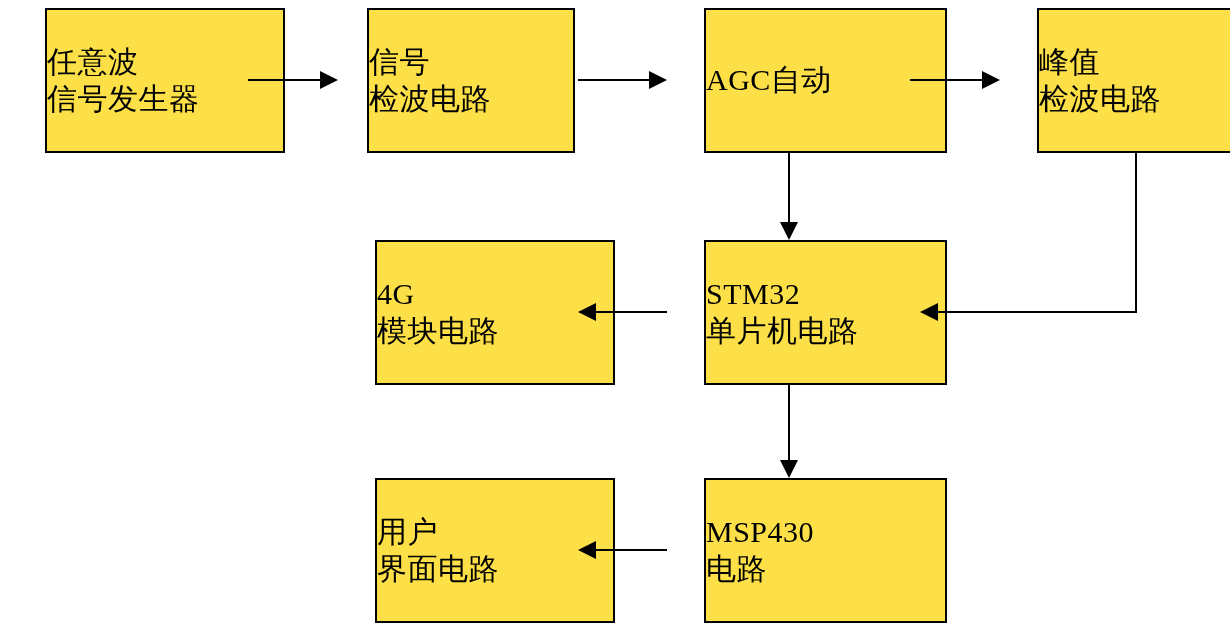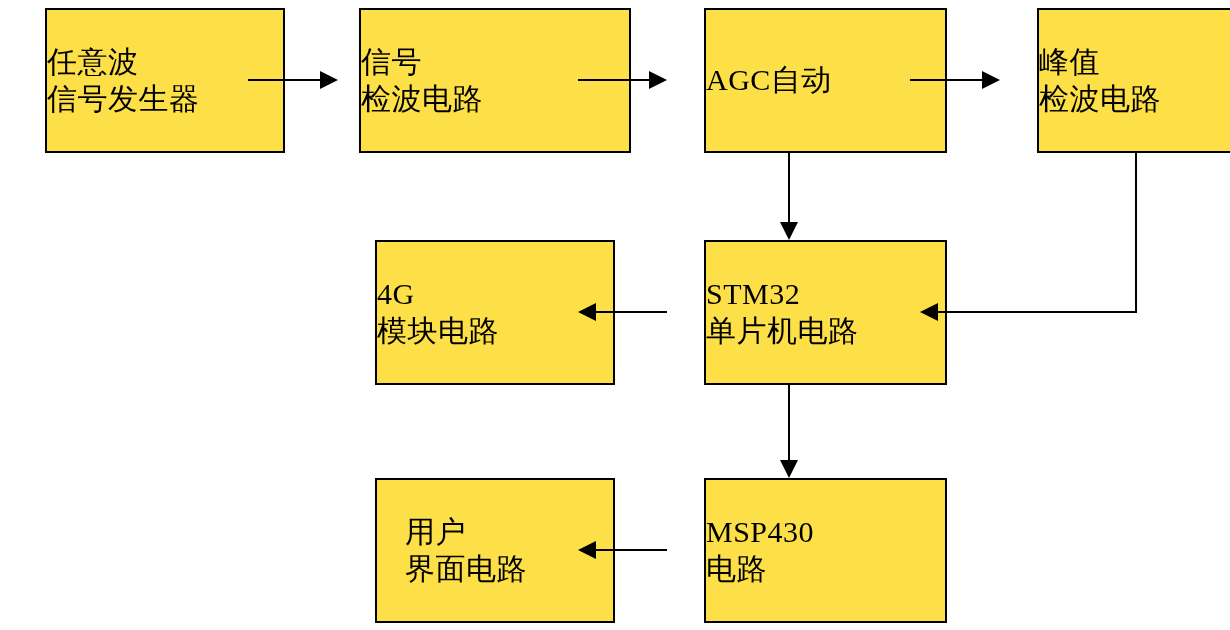--- a/index.html
+++ b/index.html
@@ -64,21 +64,21 @@
 </head>
 <body>
 
 <div id="canvas">
 
   <div class="node" style="left:8px; top:8px; width:240px; height:145px;">
     <span>任意波</span>
     <span class="line2">信号发生器</span>
   </div>
 
-  <div class="node" style="left:322px; top:8px; width:272px; height:145px;">
+  <div class="node" style="left:330px; top:8px; width:208px; height:145px;">
     <span>信号</span>
     <span class="line2">检波电路</span>
   </div>
 
   <div class="node" style="left:667px; top:8px; width:243px; height:145px;">
     <span>AGC自动</span>
   </div>
 
   <div class="node" style="left:1000px; top:8px; width:225px; height:145px;">
     <span>峰值</span>
@@ -88,21 +88,21 @@
   <div class="node" style="left:338px; top:240px; width:240px; height:145px;">
     <span>4G</span>
     <span class="line2">模块电路</span>
   </div>
 
   <div class="node" style="left:667px; top:240px; width:243px; height:145px;">
     <span>STM32</span>
     <span class="line2">单片机电路</span>
   </div>
 
-  <div class="node" style="left:338px; top:478px; width:240px; height:145px;padding-left:28px;">
+  <div class="node" style="left:338px; top:478px; width:240px; height:145px;">
     <span>用户</span>
     <span class="line2">界面电路</span>
   </div>
 
   <div class="node" style="left:667px; top:478px; width:243px; height:145px;font-family:Liberation Serif, serif;">
     <span>MSP430</span>
     <span class="line2">电路</span>
   </div>
 
   <div class="edge h" style="left:248px; top:79px; width:72px;"></div>

